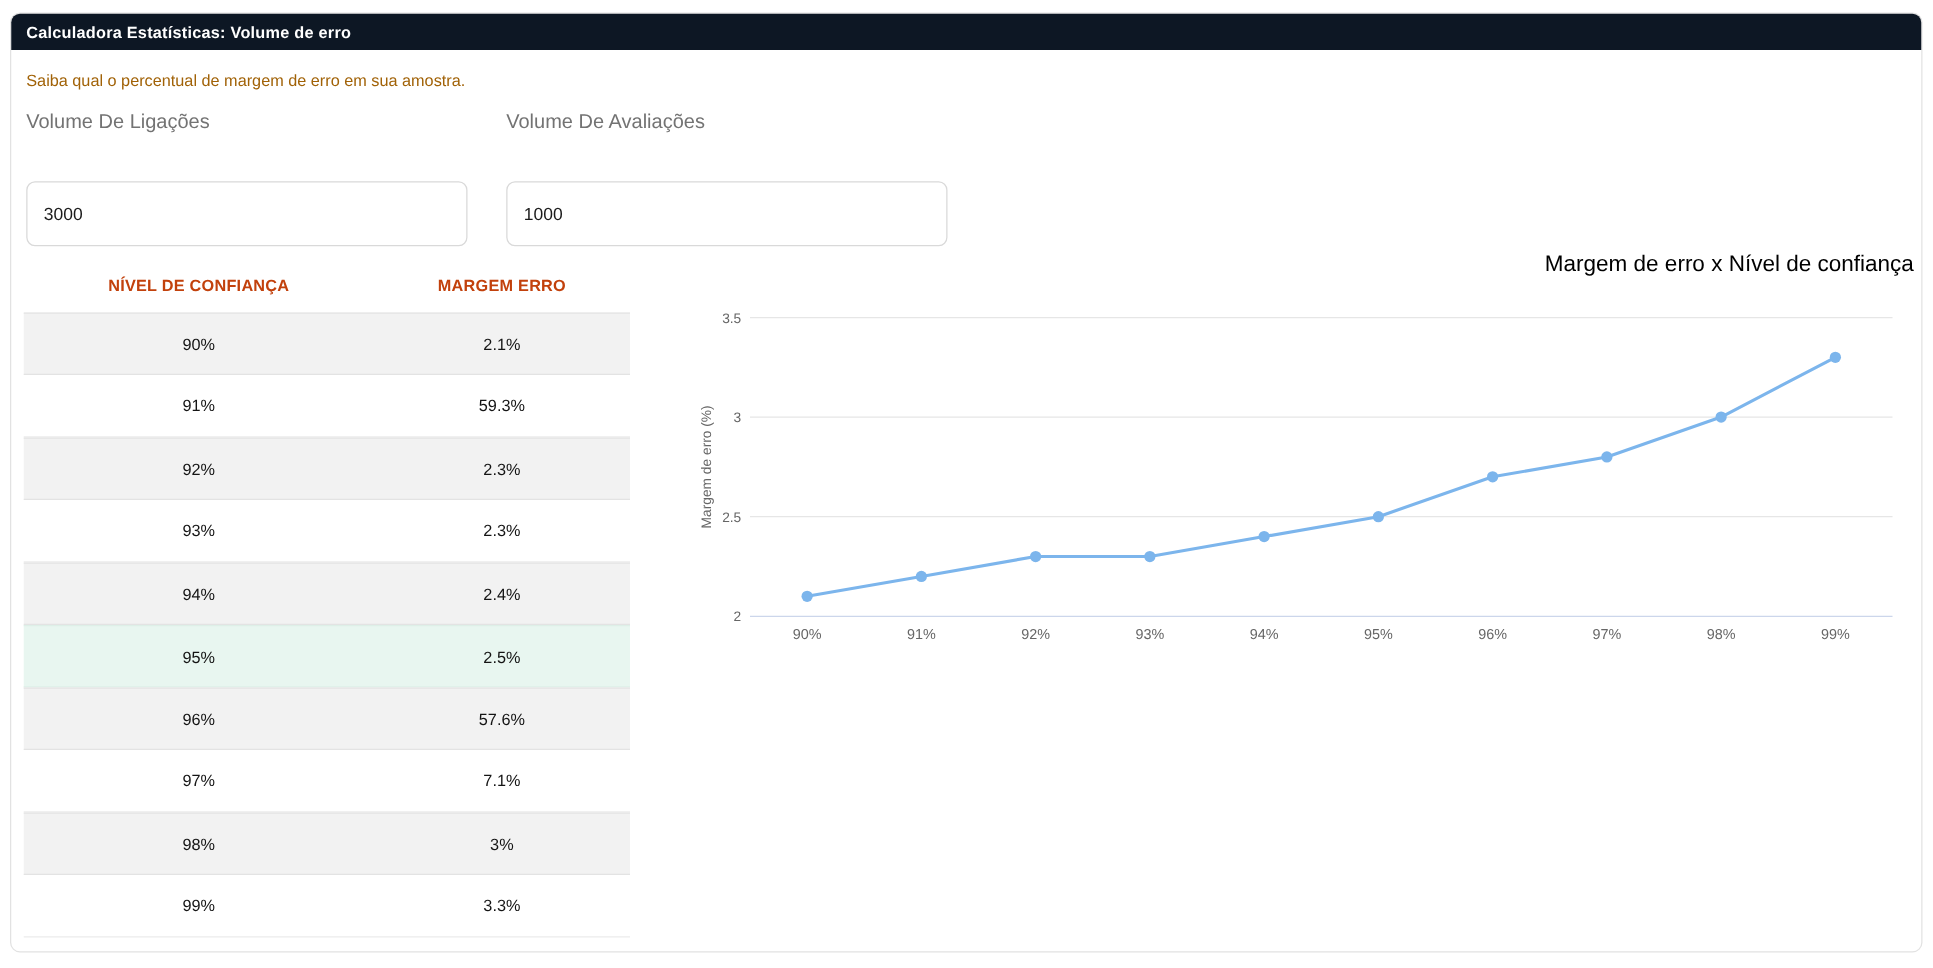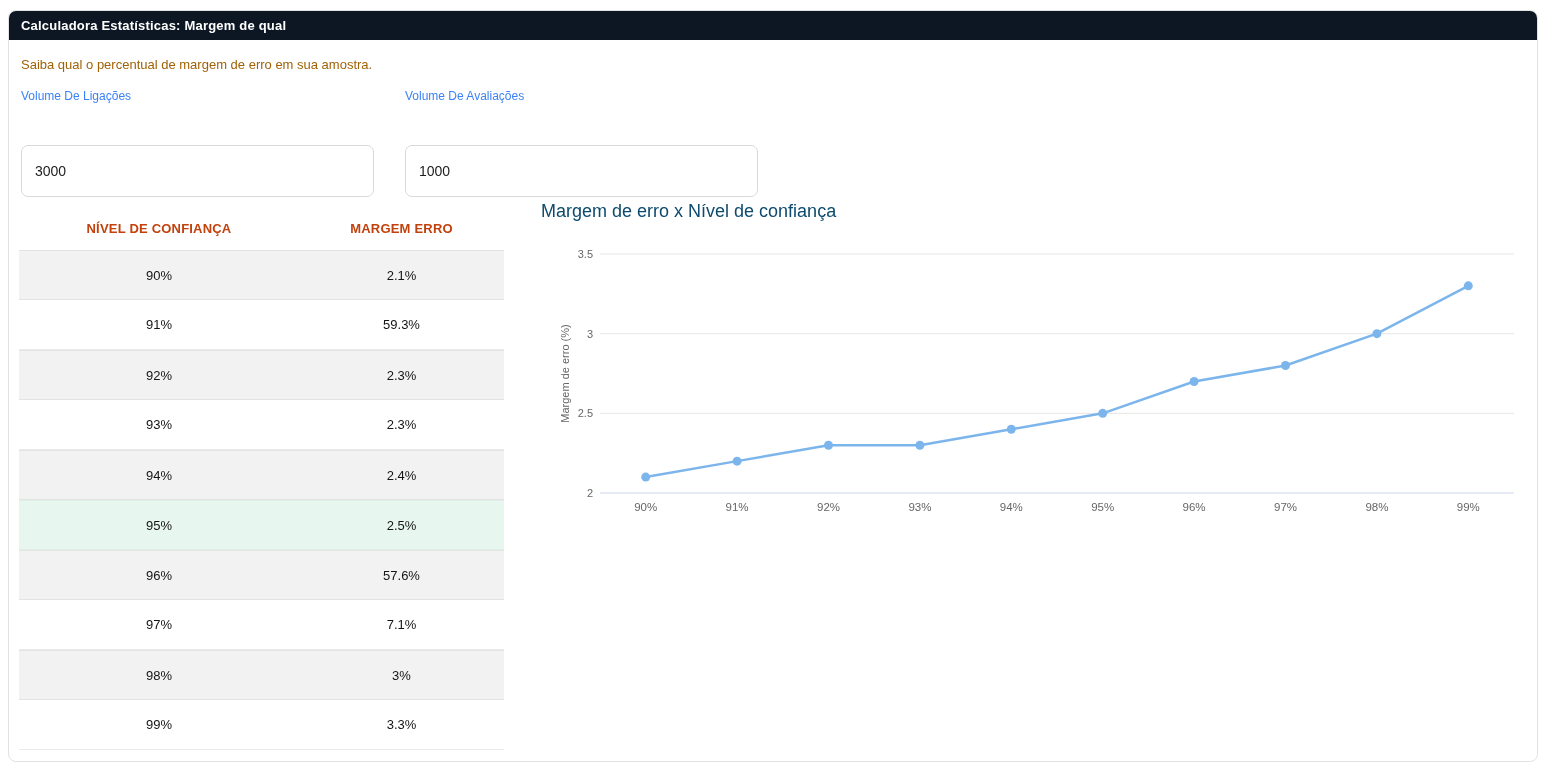--- a/index.html
+++ b/index.html
@@ -8,51 +8,51 @@
 
   .card { position: relative; margin: 10px 8px 12px 8px; width: 1530px; height: 752px;
     background: #fff; border: 1px solid #e2e2e2; border-radius: 8px; }
 
   .card-header { height: 29px; background: #0d1724; border-radius: 7px 7px 0 0;
     display: flex; align-items: center; padding: 0 12px; }
   .card-header .title { color: #ffffff; font-size: 13px; font-weight: 700; letter-spacing: .2px; }
 
   .intro { position: absolute; left: 12px; top: 46px; font-size: 13px; color: #a16207; }
 
-  .field-label { position: absolute; top: 78px; font-size: 12px; color: #3b82f6; }
+  .field-label { position: absolute; top: 78px; font-size: 16px; color: #737373; }
   .fl-1 { left: 12px; } .fl-2 { left: 396px; }
 
   .tinput { position: absolute; top: 134px; width: 353px; height: 52px;
     border: 1px solid #d9d9d9; border-radius: 7px; padding: 0 13px;
     font-size: 14px; color: #1c1c1c; font-family: inherit; background: #fff; outline: none; }
   .ti-1 { left: 12px; } .ti-2 { left: 396px; }
 
   .ctable { position: absolute; left: 10px; top: 196px; width: 485px; }
   .thead { display: flex; height: 43px; align-items: center;
     font-weight: 700; font-size: 13px; color: #c2410c; letter-spacing: .2px; }
   .trow { display: flex; height: 50px; align-items: center; font-size: 13px;
     color: #141414; background: #fff; border-bottom: 1px solid #ebebeb; }
   .trow.alt { background: #f2f2f2; border-top: 1px solid #e3e3e3; border-bottom: 1px solid #e3e3e3; }
   .trow.hl  { background: #e8f6f0; border-top: 1px solid #ddefe7; border-bottom: 1px solid #ddefe7; }
   .tcell { text-align: center; }
   .c1 { width: 280px; } .c2 { width: 205px; }
 
   .chart { position: absolute; left: 532px; top: 180px; width: 990px; height: 345px; }
-  .chart-title { position: absolute; top: 10px; left: 0; right: 0; text-align: left;
-    font-size: 18px; color: #0c4a6e; }
+  .chart-title { position: absolute; top: 10px; left: 0; right: 0; text-align: right;
+    font-size: 18px; color: #000000; }
   .chart svg { position: absolute; left: 0; top: 0; }
   .chart text { font-family: "Liberation Sans", sans-serif; }
 </style>
 </head>
 <body>
 
 <div class="card">
 
   <div class="card-header">
-    <span class="title">Calculadora Estatísticas: Margem de qual</span>
+    <span class="title">Calculadora Estatísticas: Volume de erro</span>
   </div>
 
   <div class="intro">Saiba qual o percentual de margem de erro em sua amostra.</div>
 
   <div class="field-label fl-1">Volume De Ligações</div>
   <div class="field-label fl-2">Volume De Avaliações</div>
 
   <input class="tinput ti-1" type="text" value="3000" style="">
   <input class="tinput ti-2" type="text" value="1000" style="">
 

